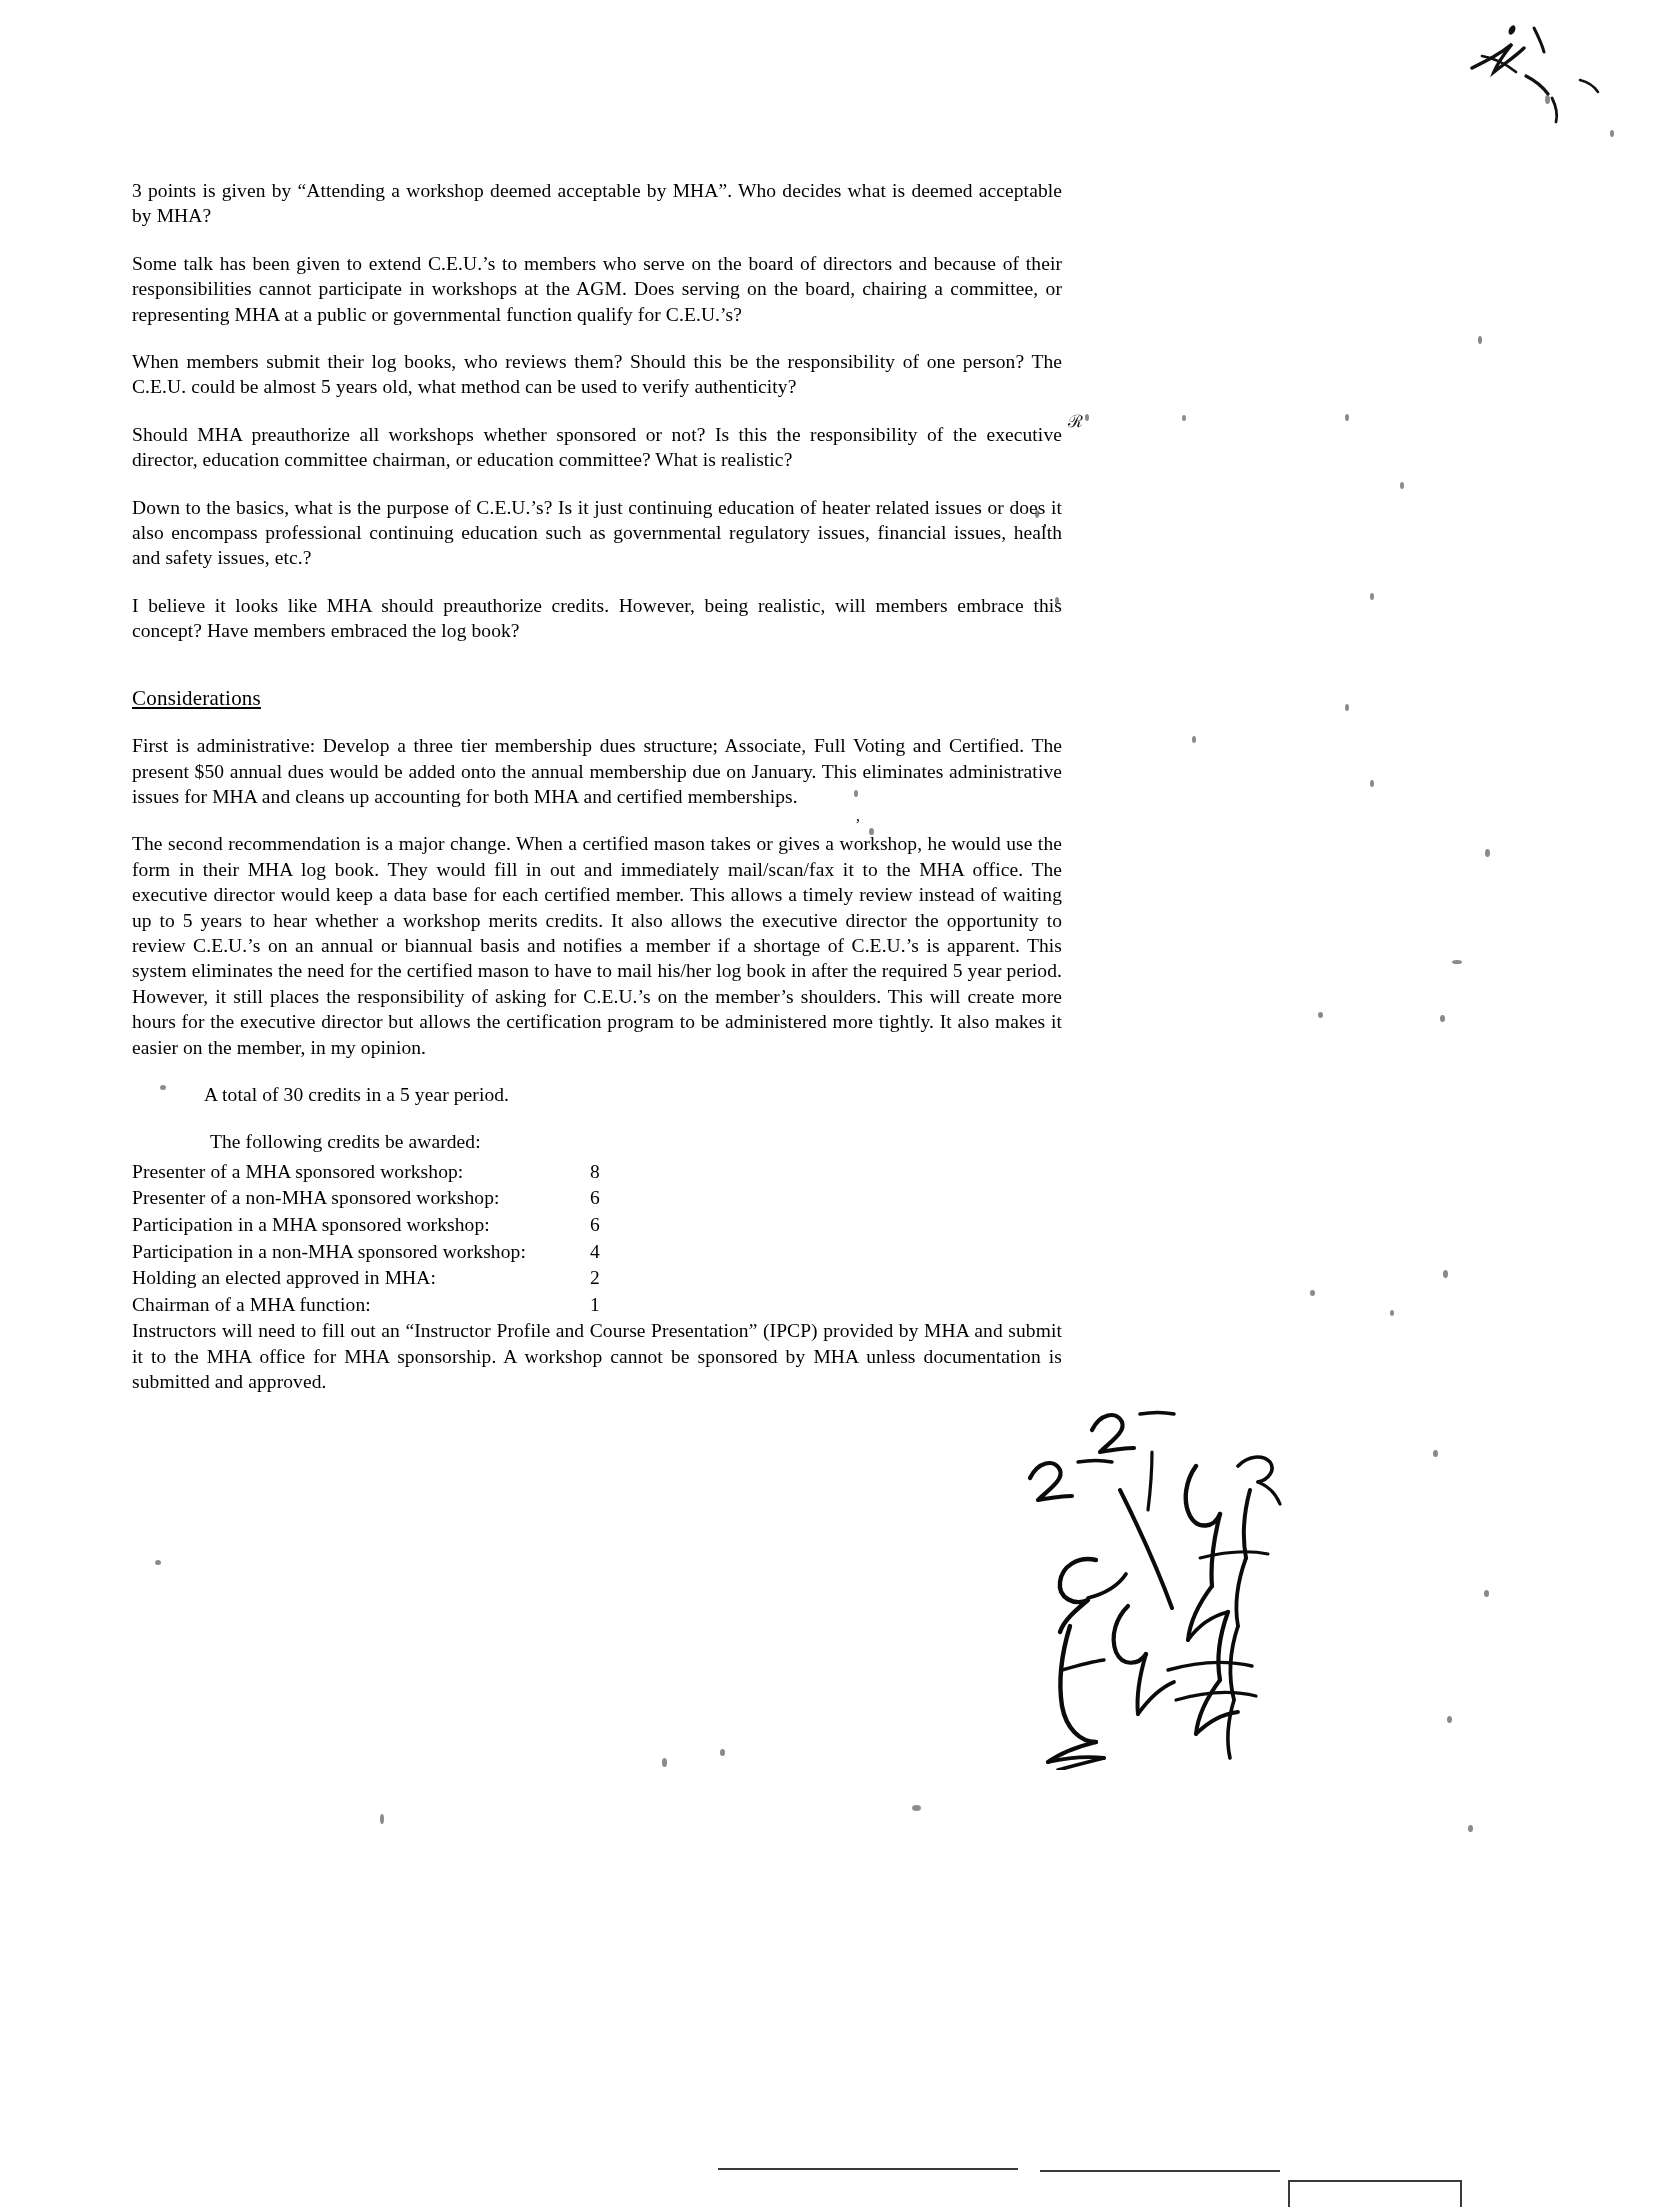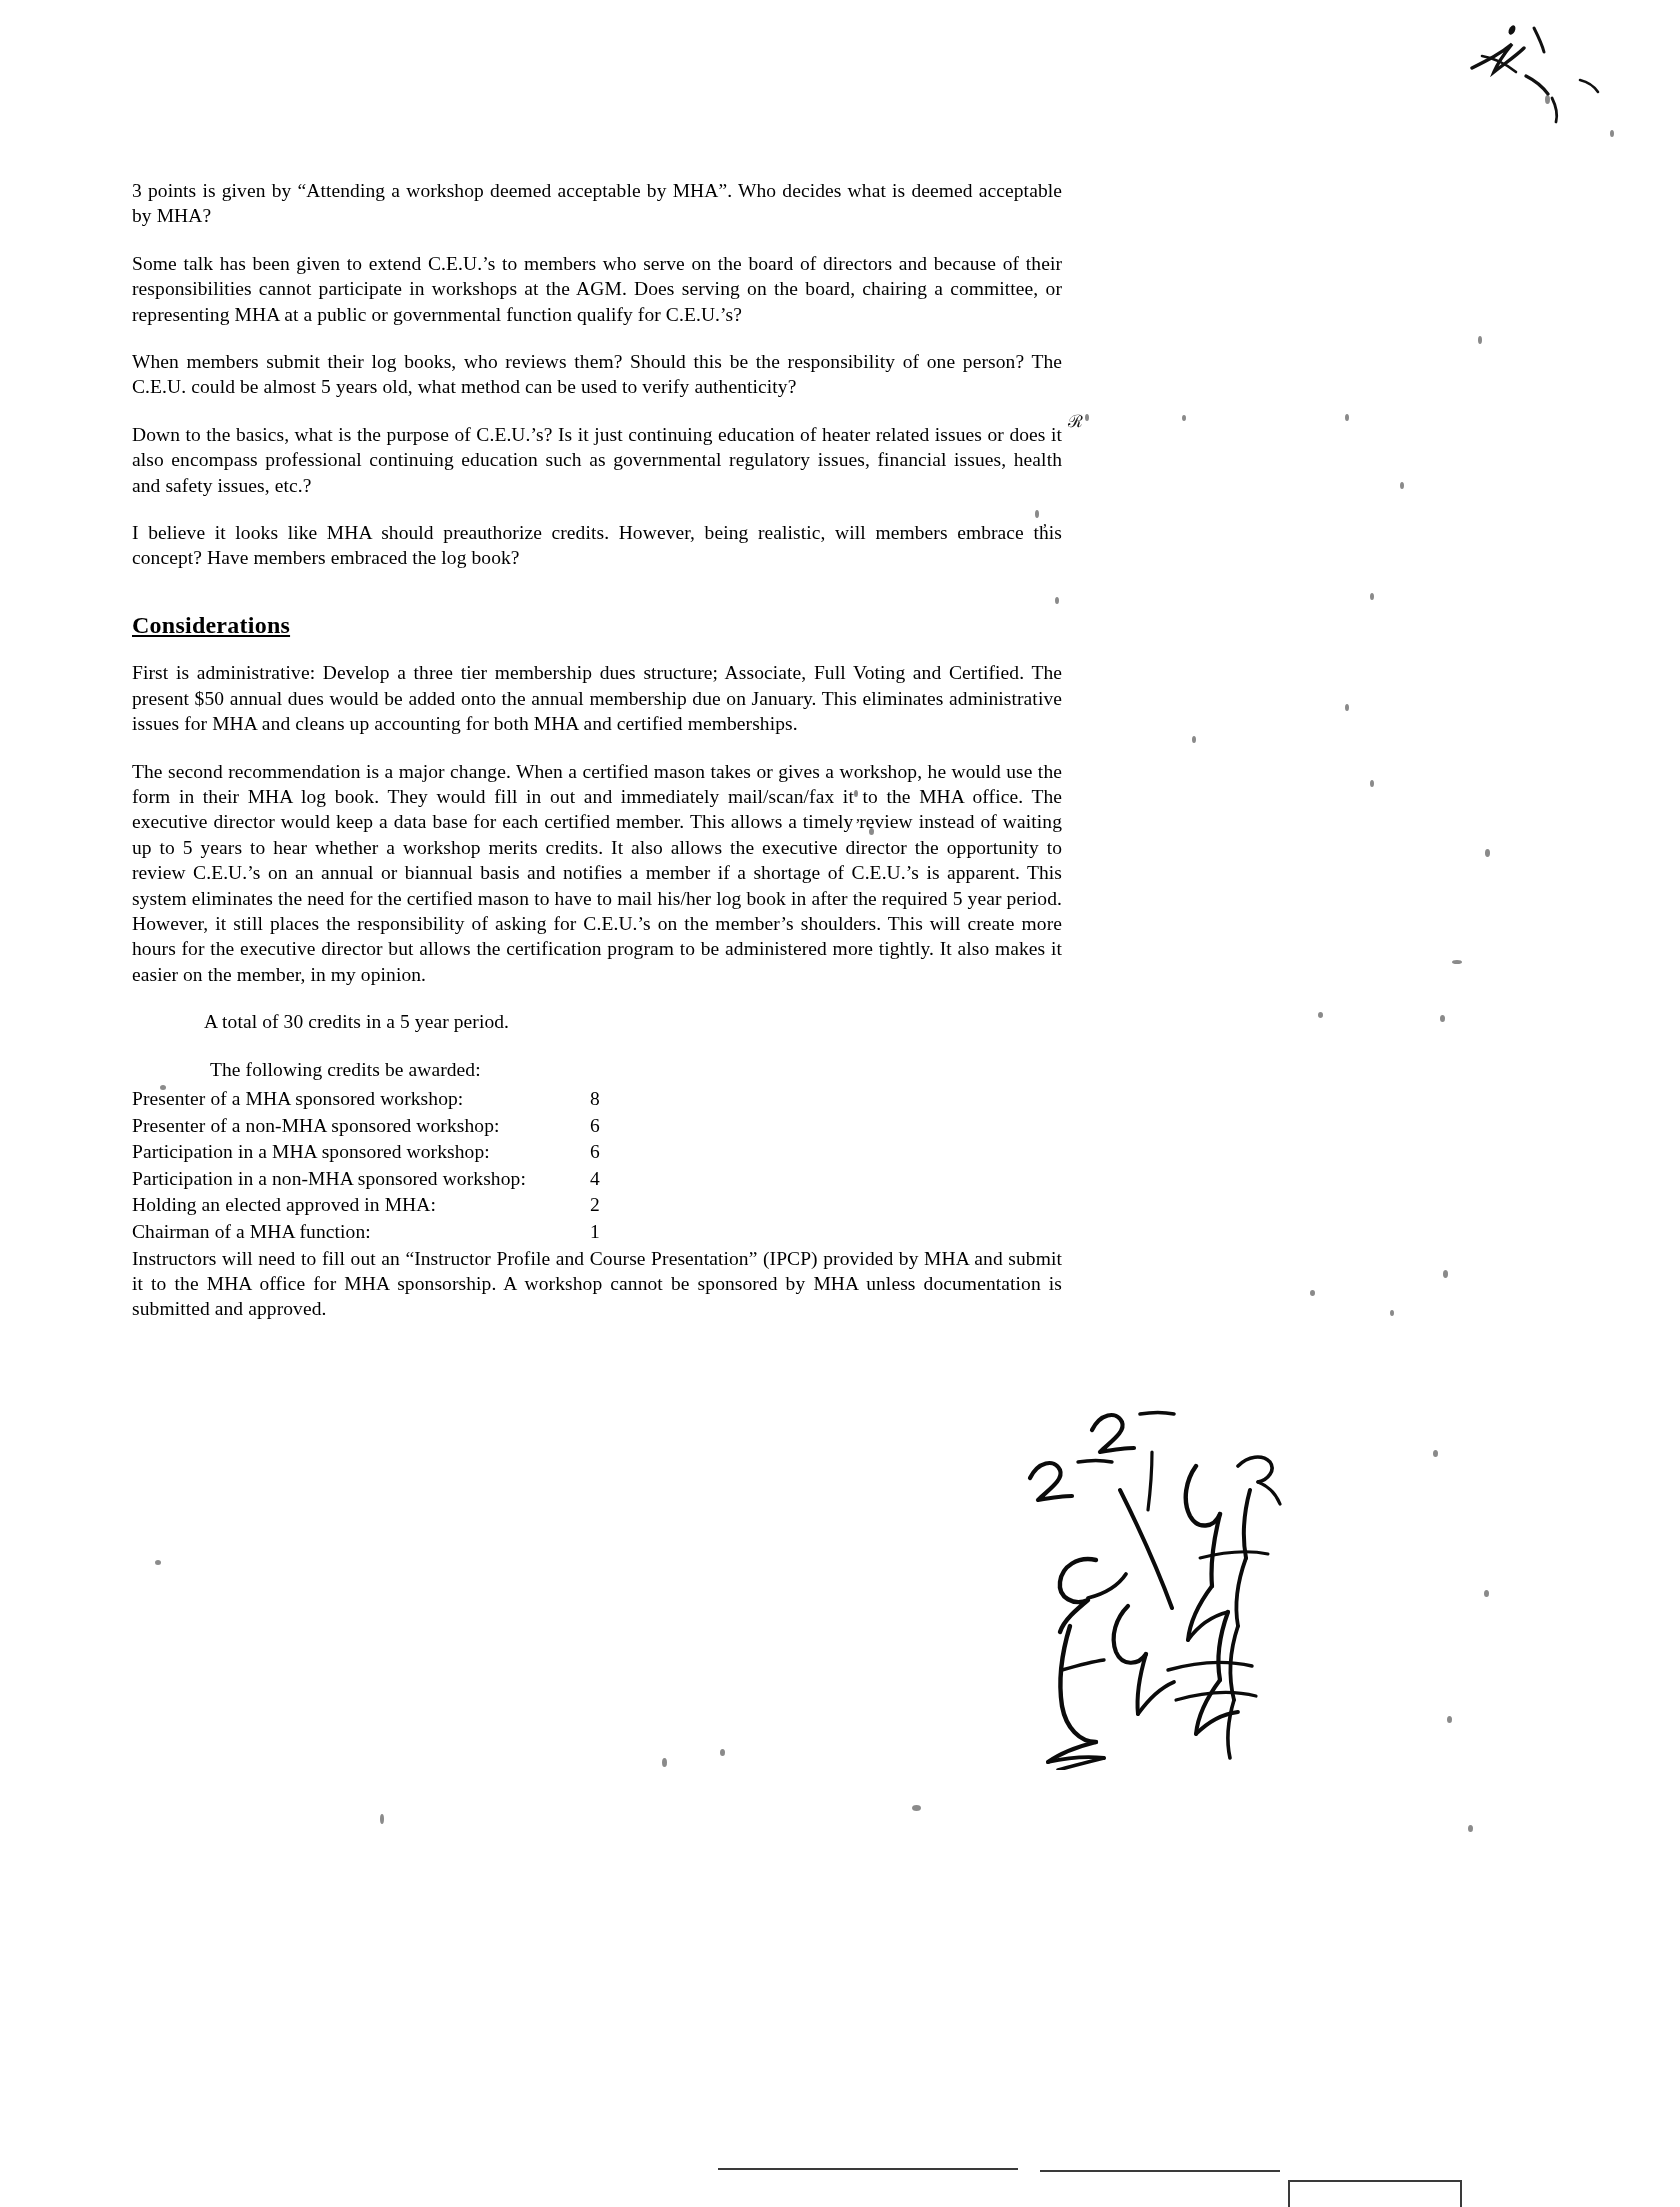--- a/index.html
+++ b/index.html
@@ -40,22 +40,22 @@
     text-align: left;
     letter-spacing: .005em;
     -webkit-font-smoothing: none;
   }
   p.para {
     margin: 0 0 22px 0;
     text-align: justify;
     text-justify: inter-word;
   }
   h2.section-heading {
-    font-size: 24px;
-    font-weight: bold;
+    font-size: 21px;
+    font-weight: normal;
     text-decoration: underline;
     margin: 42px 0 22px 0;
     letter-spacing: .01em;
   }
   .indent-1 {
     margin: 0 0 22px 0;
     padding-left: 72px;
   }
   .indent-0 {
     margin: 0 0 4px 0;
@@ -117,20 +117,21 @@
       <path d="M120,60 C128,62 134,66 138,72" stroke="#111" stroke-width="2.6" fill="none" stroke-linecap="round"></path>
       <ellipse cx="52" cy="10" rx="3" ry="5" fill="#111" transform="rotate(25 52 10)"></ellipse>
     </svg>
   </div>
 
   <div class="content">
 
     <p class="para">3 points is given by “Attending a workshop deemed acceptable by MHA”. Who decides what is deemed acceptable by MHA?</p>
     <p class="para">Some talk has been given to extend C.E.U.’s to members who serve on the board of directors and because of their responsibilities cannot participate in workshops at the AGM. Does serving on the board, chairing a committee, or representing MHA at a public or governmental function qualify for C.E.U.’s?</p>
     <p class="para">When members submit their log books, who reviews them? Should this be the responsibility of one person? The C.E.U. could be almost 5 years old, what method can be used to verify authenticity?</p>
+    <p class="para">Should MHA preauthorize all workshops whether sponsored or not? Is this the responsibility of the executive director, education committee chairman, or education committee?  What is realistic?</p>
     <p class="para">Down to the basics, what is the purpose of C.E.U.’s?  Is it just continuing education of heater related issues or does it also encompass professional continuing education such as governmental regulatory issues, financial issues, health and safety issues, etc.?</p>
     <p class="para">I believe it looks like MHA should preauthorize credits.  However, being realistic, will members embrace this concept? Have members embraced the log book?</p>
 
     <h2 class="section-heading">Considerations</h2>
 
     <p class="para">First is administrative: Develop a three tier membership dues structure; Associate, Full Voting and Certified.  The present $50 annual dues would be added onto the annual membership due on January. This eliminates administrative issues for MHA and cleans up accounting for both MHA and certified memberships.</p>
     <p class="para">The second recommendation is a major change. When a certified mason takes or gives a workshop, he would use the form in their MHA log book. They would fill in out and immediately mail/scan/fax it to the MHA office. The executive director would keep a data base for each certified member. This allows a timely review instead of waiting up to 5 years to hear whether a workshop merits credits. It also allows the executive director the opportunity to review C.E.U.’s on an annual or biannual basis and notifies a member if a shortage of C.E.U.’s is apparent. This system eliminates the need for the certified mason to have to mail his/her log book in after the required 5 year period. However, it still places the responsibility of asking for C.E.U.’s on the member’s shoulders. This will create more hours for the executive director but allows the certification program to be administered more tightly. It also makes it easier on the member, in my opinion.</p>
 
     <p class="indent-1">A total of 30 credits in a 5 year period.</p>
 

